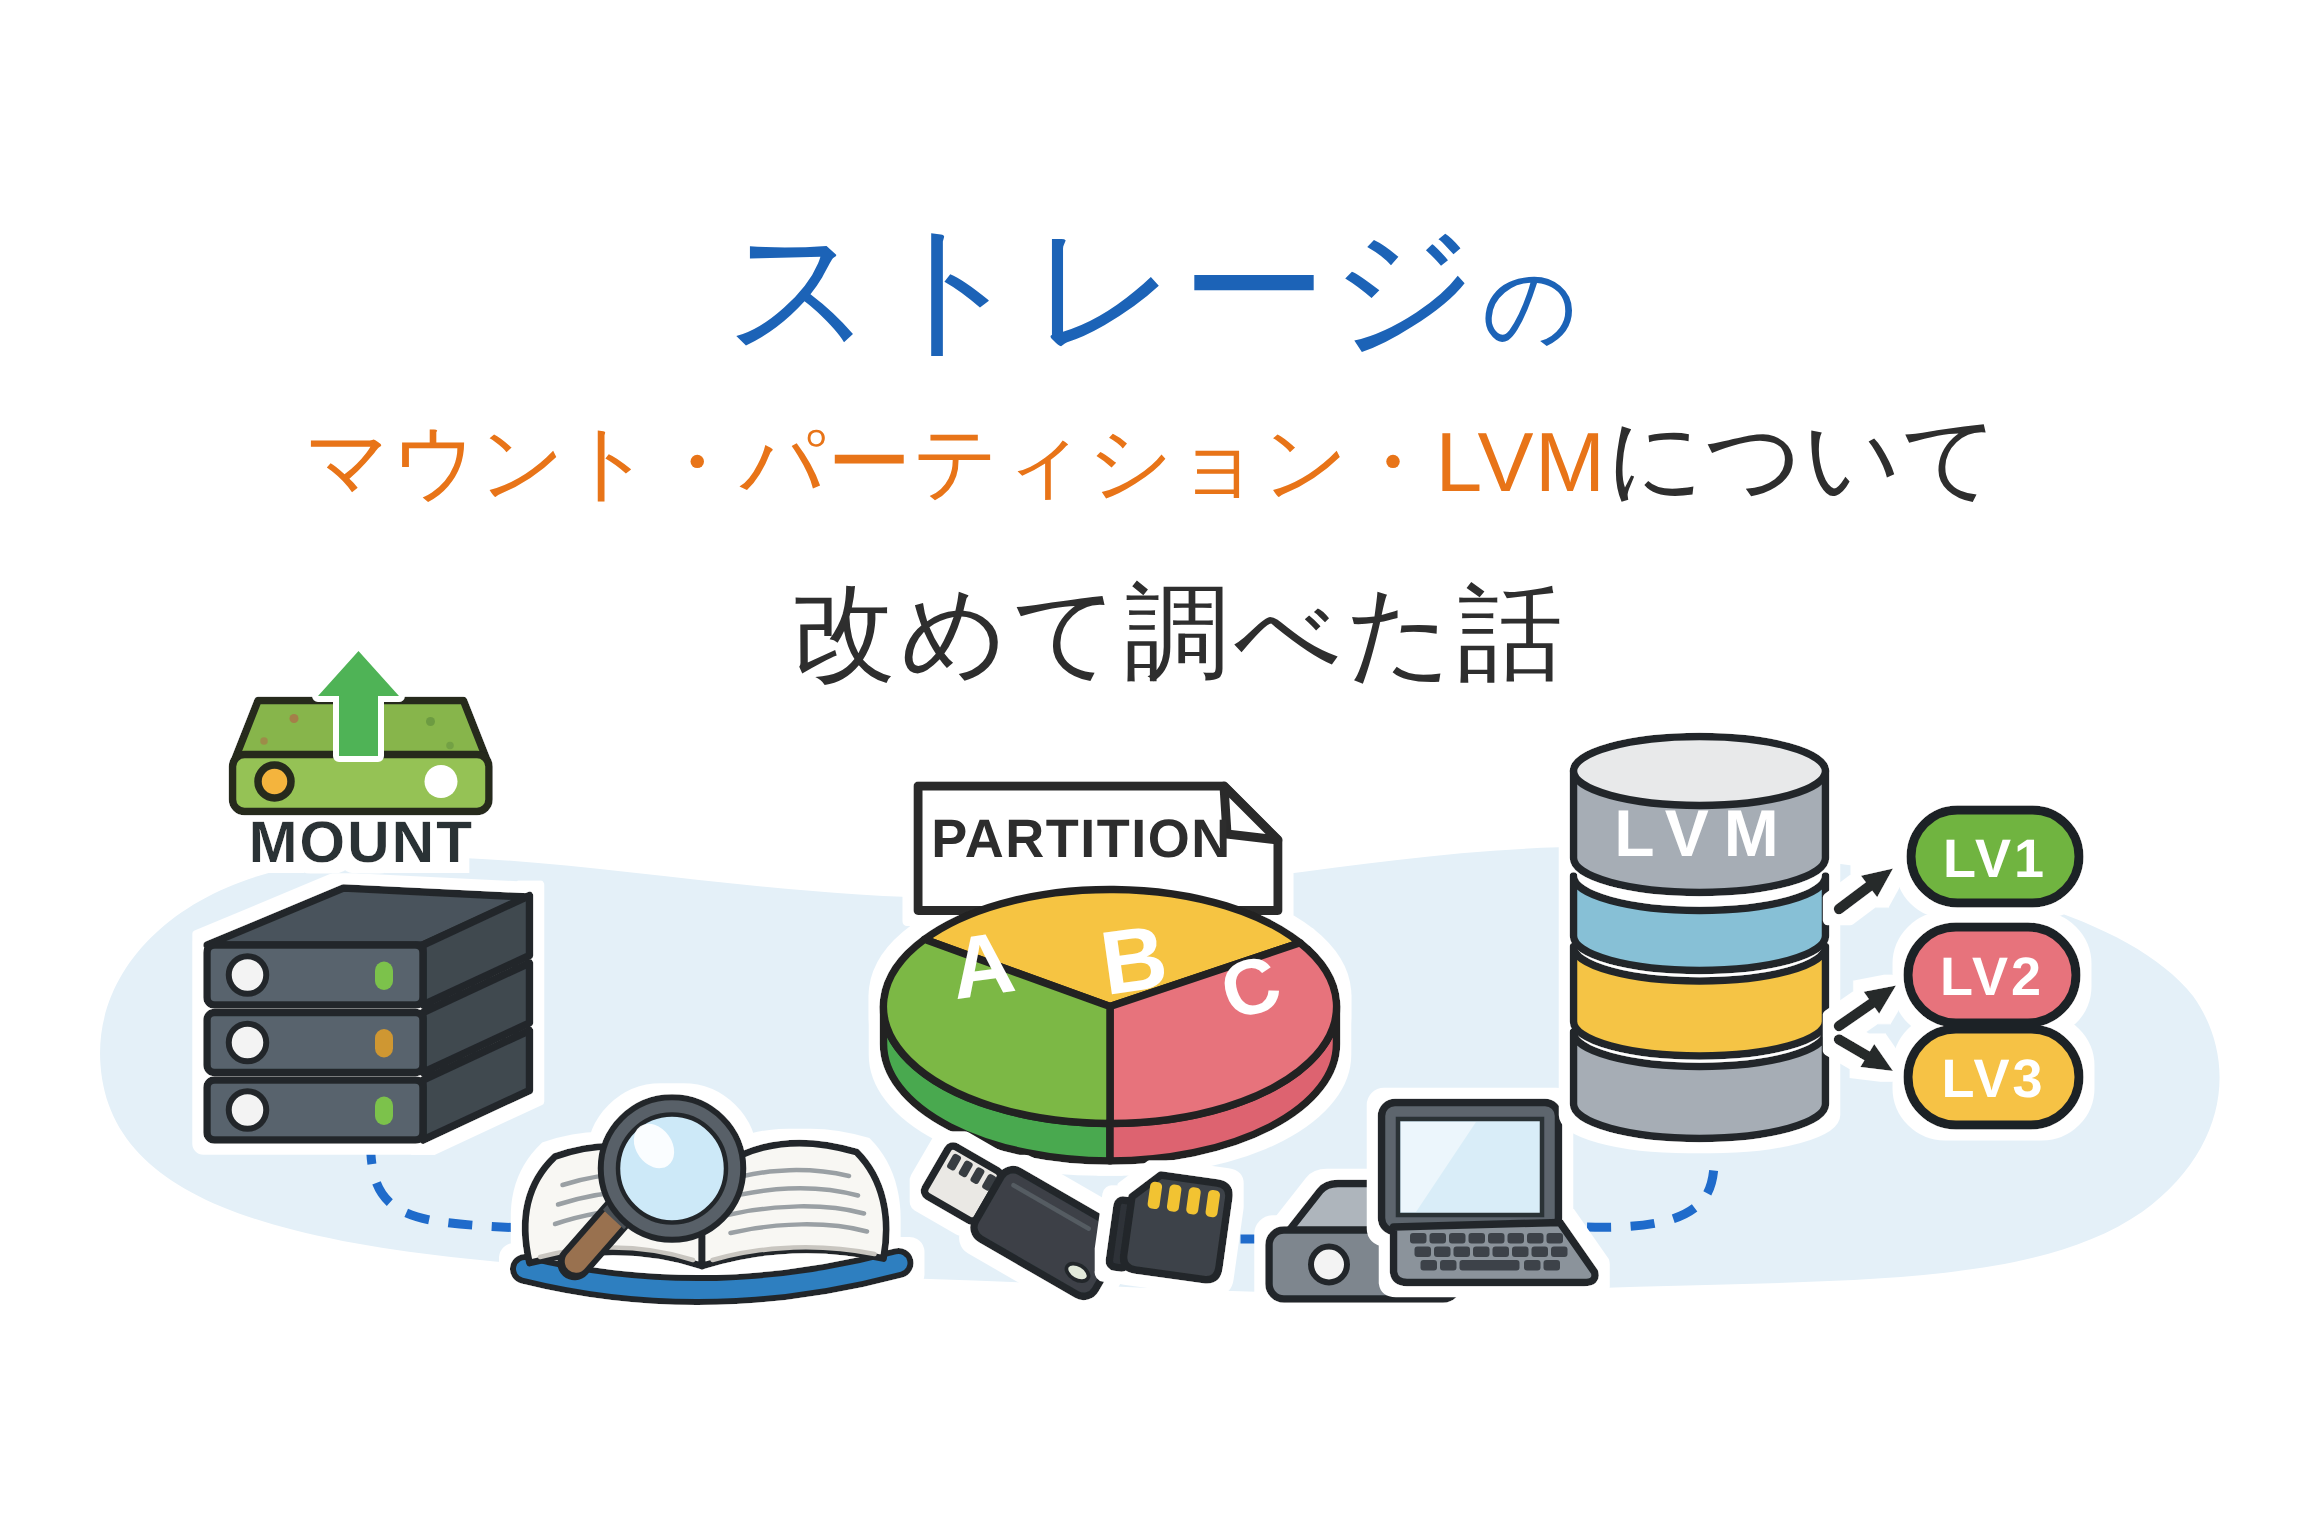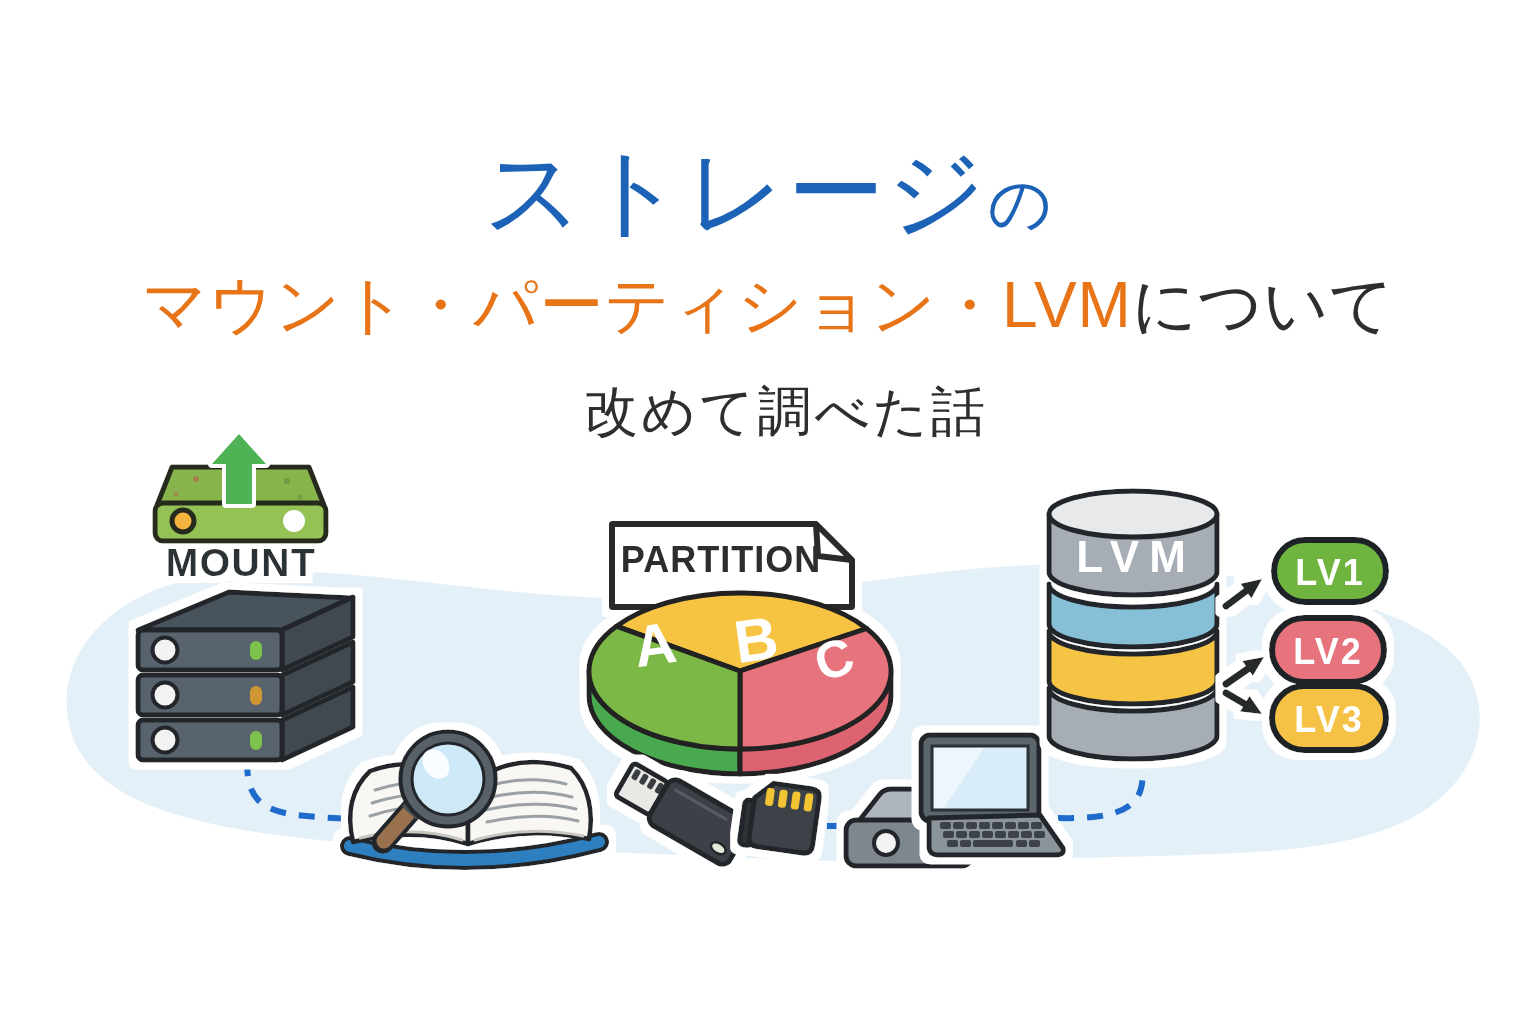--- a/index.html
+++ b/index.html
@@ -4,23 +4,23 @@
 <style>
   html,body{margin:0;padding:0;background:#ffffff;width:1536px;height:1024px;overflow:hidden;
     font-family:"Liberation Sans","DejaVu Sans",sans-serif;}
   .stage{position:absolute;inset:0;width:1536px;height:1024px;}
   .title-wrap{position:absolute;left:0;right:0;top:0;text-align:center;z-index:3;}
   .t-line{position:absolute;left:0;right:0;text-align:center;font-weight:normal;white-space:nowrap;}
   .t1{top:128px;}
   .t1 .main{font-size:97px;color:#1c63b7;letter-spacing:2px;}
   .t1 .particle{font-size:63px;color:#1c63b7;}
   .t2{top:262px;}
-  .t2 .highlight{font-size:64px;color:#e87418;letter-spacing:1px;}
+  .t2 .highlight{font-size:56px;color:#e87418;letter-spacing:1px;}
   .t2 .suffix{font-size:64px;color:#2e2e2e;}
-  .t3{top:376px;font-size:54px;color:#2e2e2e;letter-spacing:3px;padding-left:36px;}
+  .t3{top:376px;font-size:70px;color:#2e2e2e;letter-spacing:3px;padding-left:36px;}
   svg text{font-family:"Liberation Sans","DejaVu Sans",sans-serif;font-weight:bold;}
 </style>
 </head>
 <body>
 
 <div class="title-wrap">
   <div class="t-line t1">
     <span class="main">ストレージ</span><span class="particle">の</span>
   </div>
   <div class="t-line t2">

